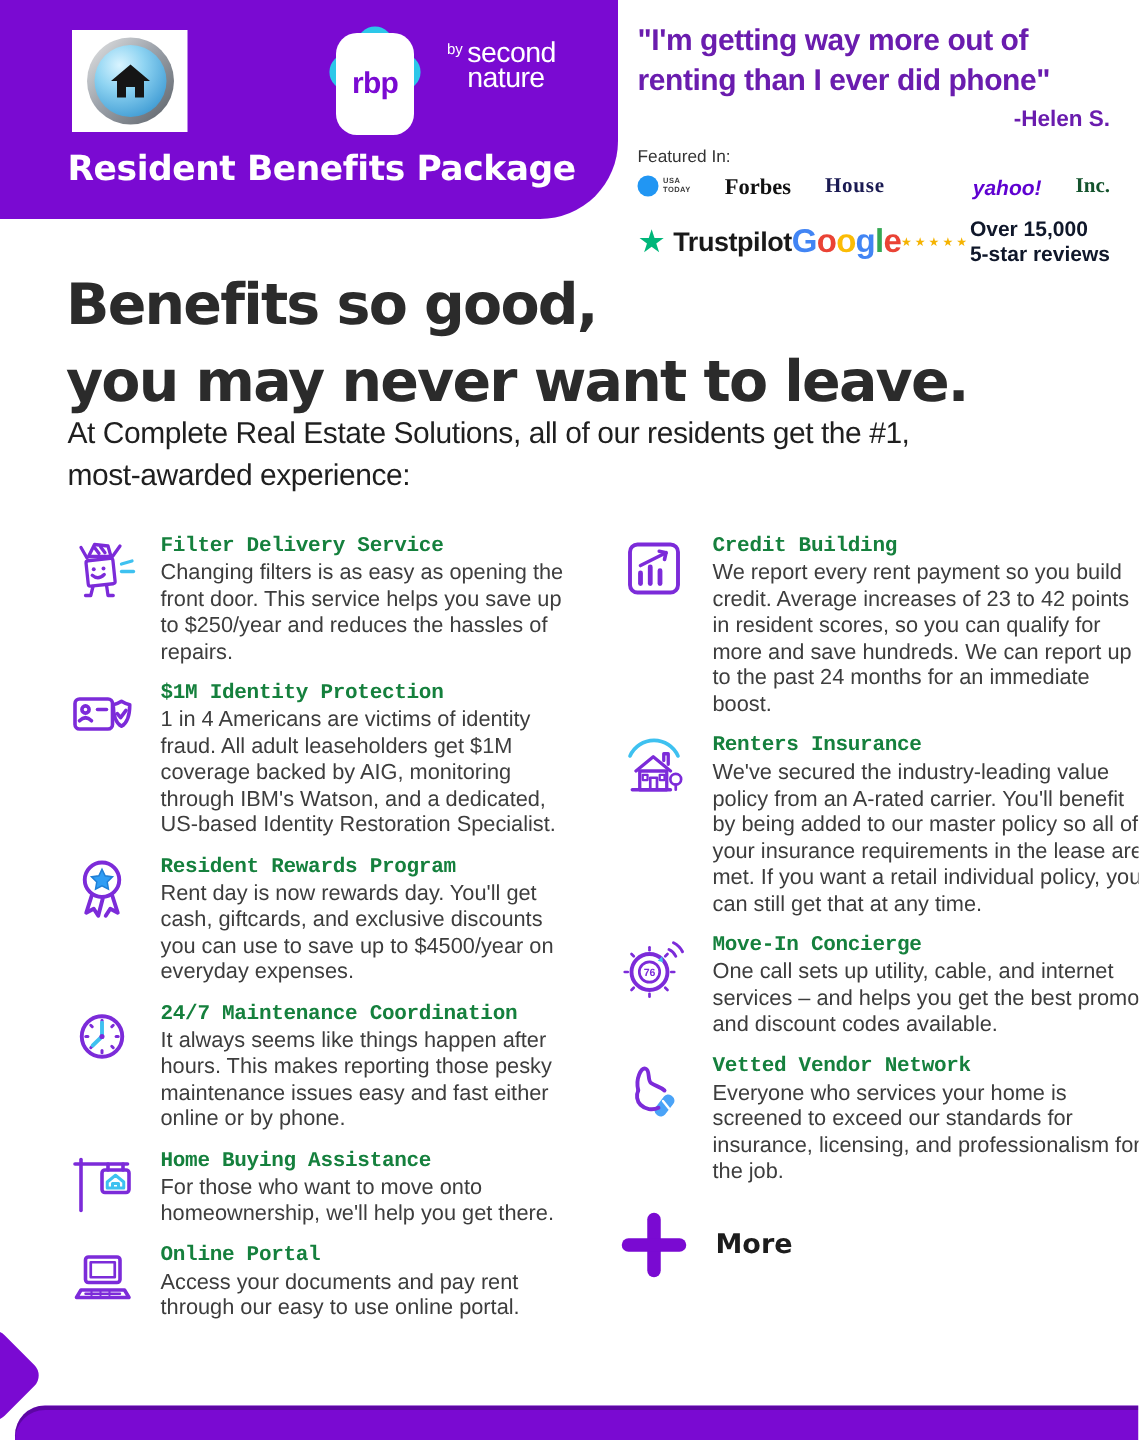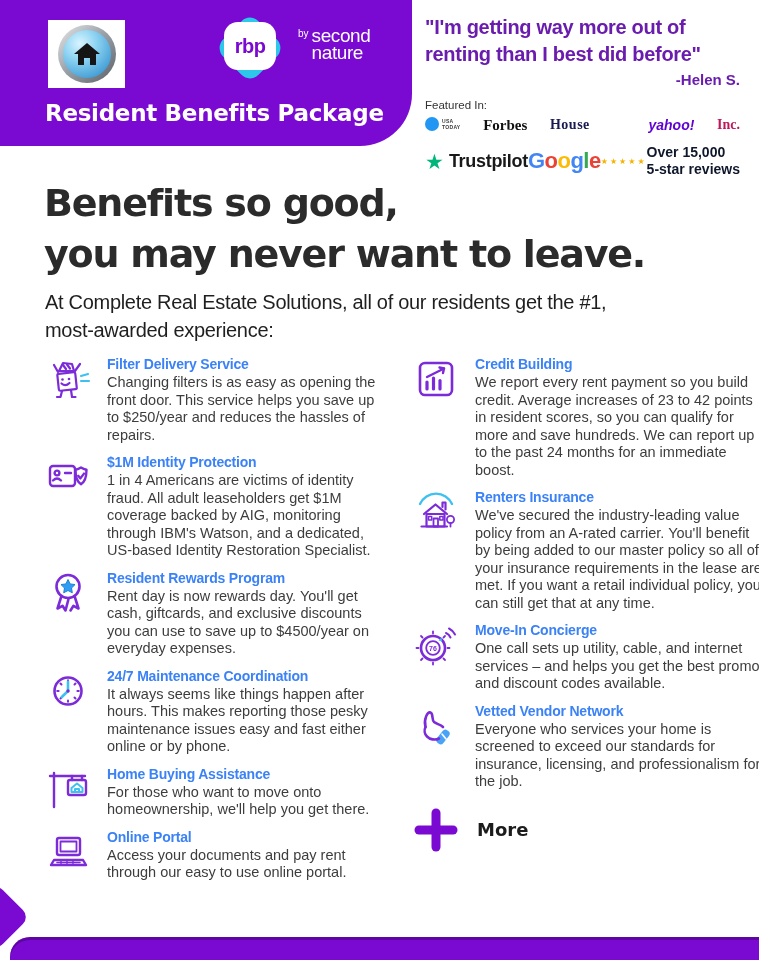--- a/index.html
+++ b/index.html
@@ -14,21 +14,21 @@
                 background:#fff; display:flex; align-items:center; justify-content:center; }
   .gloss-ring { width:58px; height:58px; border-radius:50%;
                 background:linear-gradient(135deg,#e8e8e8 0%,#9da3ab 45%,#5b6067 100%);
                 display:flex; align-items:center; justify-content:center; }
   .gloss-blue { width:48px; height:48px; border-radius:50%;
                 background:radial-gradient(circle at 35% 28%, #d9f4ff 0%, #8fd4f2 35%, #4aa3d8 75%, #2b7bb5 100%);
                 display:flex; align-items:center; justify-content:center; }
   .rbp-badge { position:absolute; left:215px; top:13px; width:70px; height:70px; }
   .rbp-diamond { position:absolute; left:10px; top:10px; width:50px; height:50px;
                  background:#2cc7e9; border-radius:12px; transform:rotate(45deg); }
-  .rbp-square { position:absolute; left:9px; top:9px; width:52px; height:48px;
+  .rbp-square { position:absolute; left:9px; top:9px; width:52px; height:68px;
                 background:#fff; border-radius:14px; display:flex; align-items:center; justify-content:center;
                 font-weight:bold; font-size:20px; color:#7a0ad2; letter-spacing:-0.5px; }
   .brand { position:absolute; left:298px; top:27px; display:flex; align-items:flex-start; color:#fff; }
   .brand-by { font-size:10px; margin:1px 3px 0 0; }
   .brand-lines { font-weight:normal; font-size:19px; line-height:17px; letter-spacing:-0.4px; }
   .header-title { position:absolute; left:45px; top:100px; color:#fff;
                   font-family:"DejaVu Sans", sans-serif; font-weight:bold; font-size:23px; letter-spacing:-0.3px; }
 
   
   .topright { position:absolute; right:19px; top:14px; display:flex; flex-direction:column; align-items:flex-start; }
@@ -36,43 +36,43 @@
                 color:#6a1cae; letter-spacing:-0.3px; }
   .attribution { align-self:flex-end; font-weight:bold; font-size:15px; color:#6a1cae; margin-top:3px; }
   .featured-label { margin-top:11px; font-size:11.5px; color:#333; }
   .logo-row { display:flex; align-items:flex-start; justify-content:space-between; width:100%; margin-top:6px; }
   .usa-today { display:flex; align-items:center; gap:3px; }
   .usa-dot { width:14px; height:14px; border-radius:50%; background:#2196f3; }
   .usa-txt { font-size:5px; font-weight:bold; line-height:6px; color:#3a3a3a; letter-spacing:0.3px; }
   .forbes { font-family:"Liberation Serif", serif; font-weight:bold; font-size:15px; color:#111; }
   .house  { font-family:"Liberation Serif", serif; font-weight:bold; font-size:14px; color:#1a1a52; letter-spacing:0.5px; }
   .yahoo  { font-weight:bold; font-style:italic; font-size:14px; color:#5f01d1;margin-left:36px; }
-  .inc    { font-family:"Liberation Serif", serif; font-weight:bold; font-size:14px; color:#be185d; }
+  .inc    { font-family:"Liberation Serif", serif; font-weight:bold; font-size:14px; color:#14532d; }
   .review-row { display:flex; align-items:center; justify-content:space-between; width:100%; margin-top:10px; }
   .trustpilot { display:flex; align-items:center; gap:5px; }
   .tp-star { color:#00b67a; font-size:21px; line-height:21px; }
   .tp-text { font-size:18px; font-weight:bold; color:#191919; letter-spacing:-0.3px; }
   .google-block { display:flex; align-items:center; }
   .google-word { font-size:22px; font-weight:bold; letter-spacing:-0.5px; line-height:22px; }
   .google-stars { font-size:8px; letter-spacing:2px; color:#f5b301; margin-top:1px; }
   .review-summary { font-weight:bold; font-size:14px; line-height:17px; color:#0f172a; }
 
   
   .headline { position:absolute; left:44px; top:178px; font-family:"DejaVu Sans", sans-serif;
               font-weight:bold; font-size:38px; line-height:51px; letter-spacing:-1.2px; color:#2b2b2b; white-space:nowrap; }
-  .subtitle { position:absolute; left:45px; top:288px; font-size:20px; line-height:28px;
+  .subtitle { position:absolute; left:45px; top:275px; font-size:20px; line-height:28px;
               letter-spacing:-0.3px; color:#1f1f1f; white-space:nowrap; }
 
   
   .benefits { position:absolute; left:45px; top:356px; display:flex; gap:26px; }
   .col { display:flex; flex-direction:column; }
   .item { display:flex; margin-bottom:10px; }
   .item-icon { width:46px; height:46px; flex:0 0 46px; margin-right:16px; }
-  .item-title { font-family:Liberation Sans, sans-serif; font-weight:bold; font-size:14px;
-                color:#3b82f6; margin-bottom:2px; letter-spacing:-0.2px; }
+  .item-title { font-family:Liberation Mono, monospace; font-weight:bold; font-size:14px;
+                color:#15803d; margin-bottom:2px; letter-spacing:-0.2px; }
   .item-desc { font-size:14.5px; line-height:17.5px; color:#3d3d3d; }
   .col-left .item-desc { width:280px; }
   .col-right .item-desc { width:292px; }
   .more-row { display:flex; align-items:center; margin-top:6px; }
   .more-label { font-family:"DejaVu Sans", sans-serif; font-weight:bold; font-size:18px; color:#1c1c1c; margin-left:18px;text-align:center; }
 
   
   .footer-wedge { position:absolute; left:-28px; top:893px; width:48px; height:48px;
                   background:#7a0ad2; border-radius:10px; transform:rotate(45deg); }
   .footer-bar { position:absolute; left:10px; right:0; top:937px; height:23px;
@@ -108,21 +108,21 @@
         <div>second</div>
         <div>nature</div>
       </span>
     </div>
 
     <div class="header-title">Resident Benefits Package</div>
   </div>
 
   <div class="topright">
     <div class="quote-line">"I'm getting way more out of</div>
-    <div class="quote-line">renting than I best did before"</div>
+    <div class="quote-line">renting than I ever did phone"</div>
     <div class="attribution">-Helen S.</div>
 
     <div class="featured-label">Featured In:</div>
 
     <div class="logo-row">
       <div class="usa-today">
         <div class="usa-dot"></div>
         <div class="usa-txt">
           <div>USA</div>
           <div>TODAY</div>

